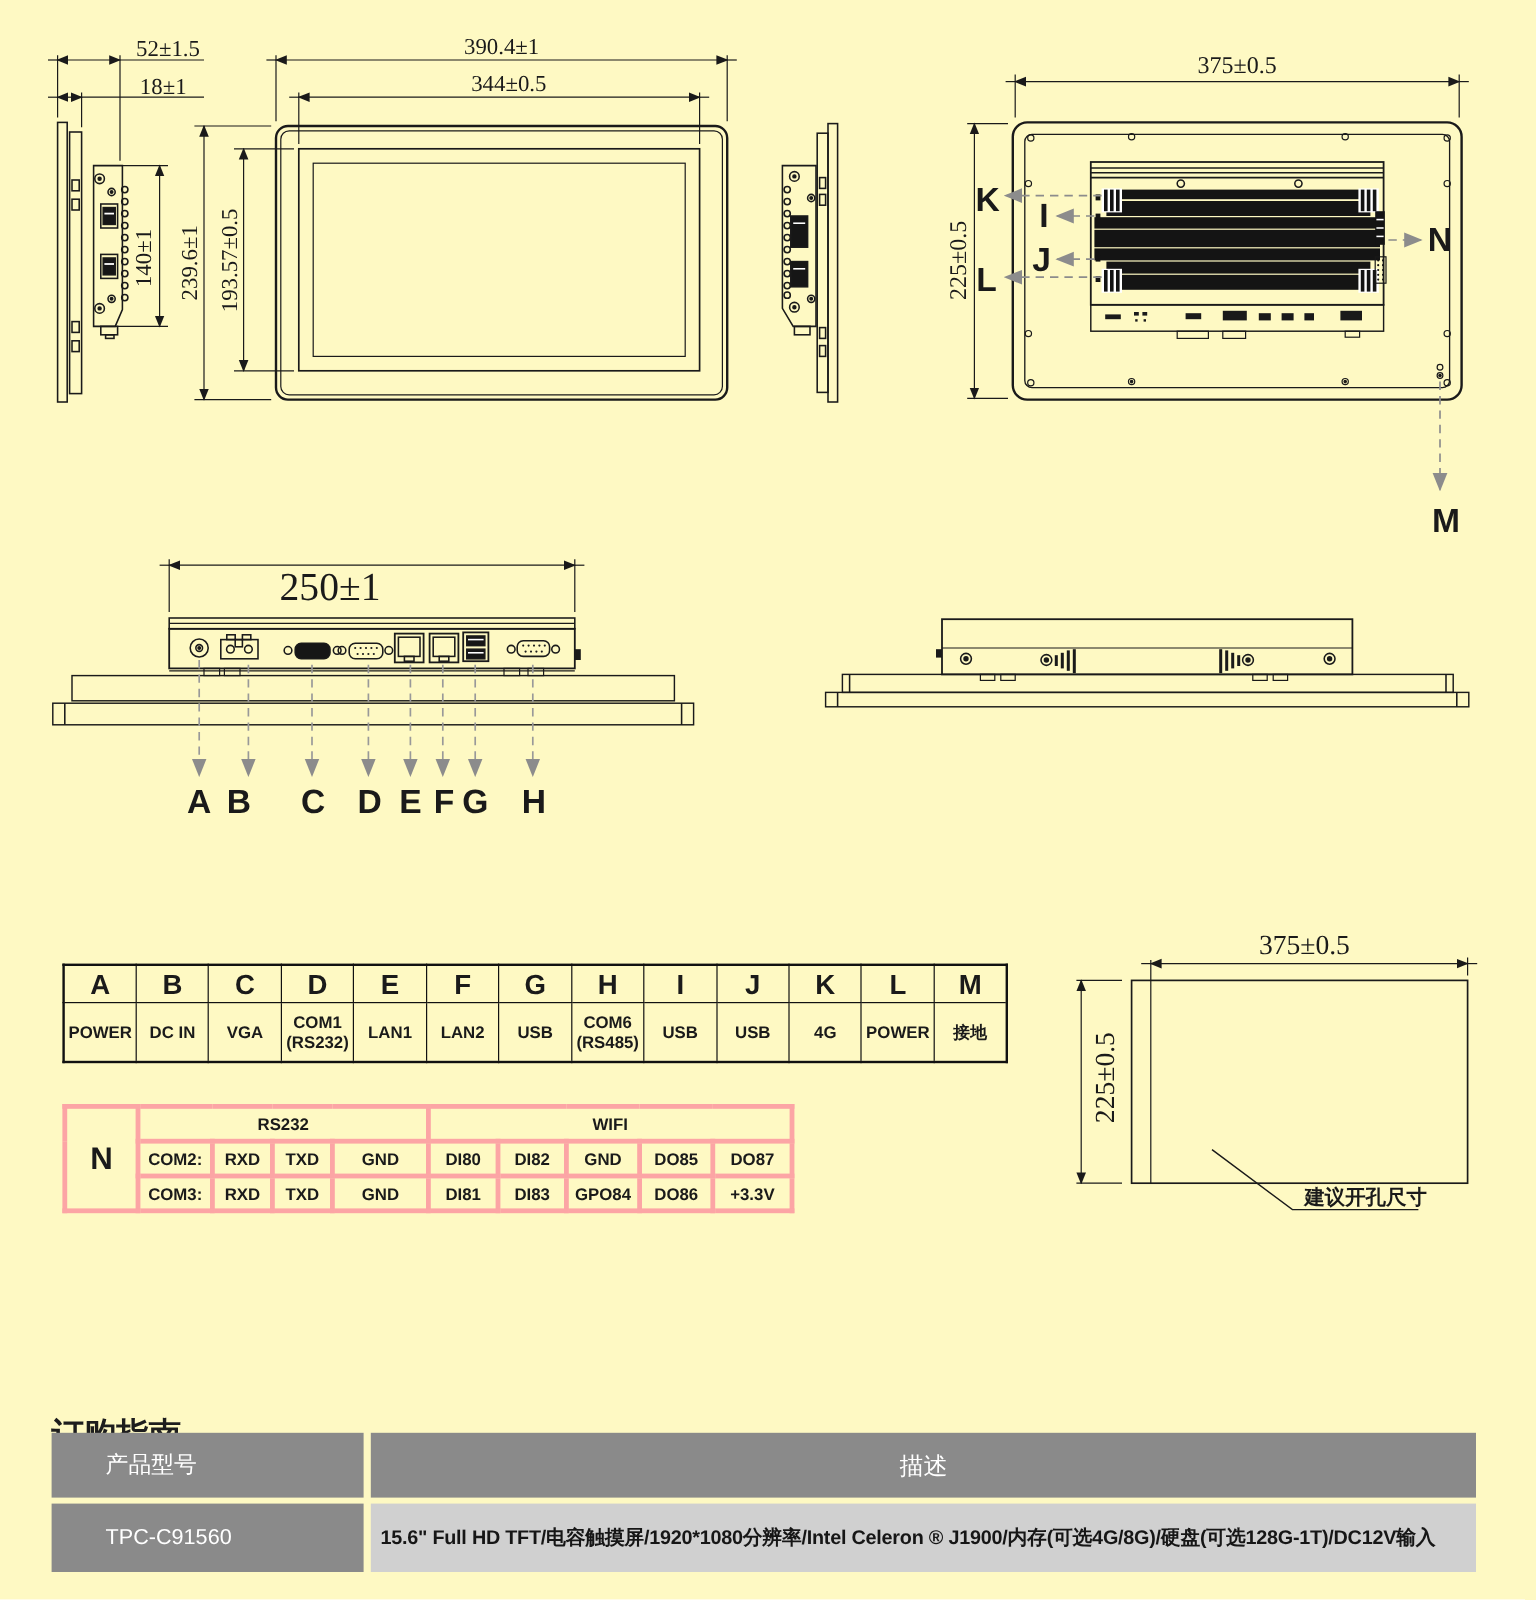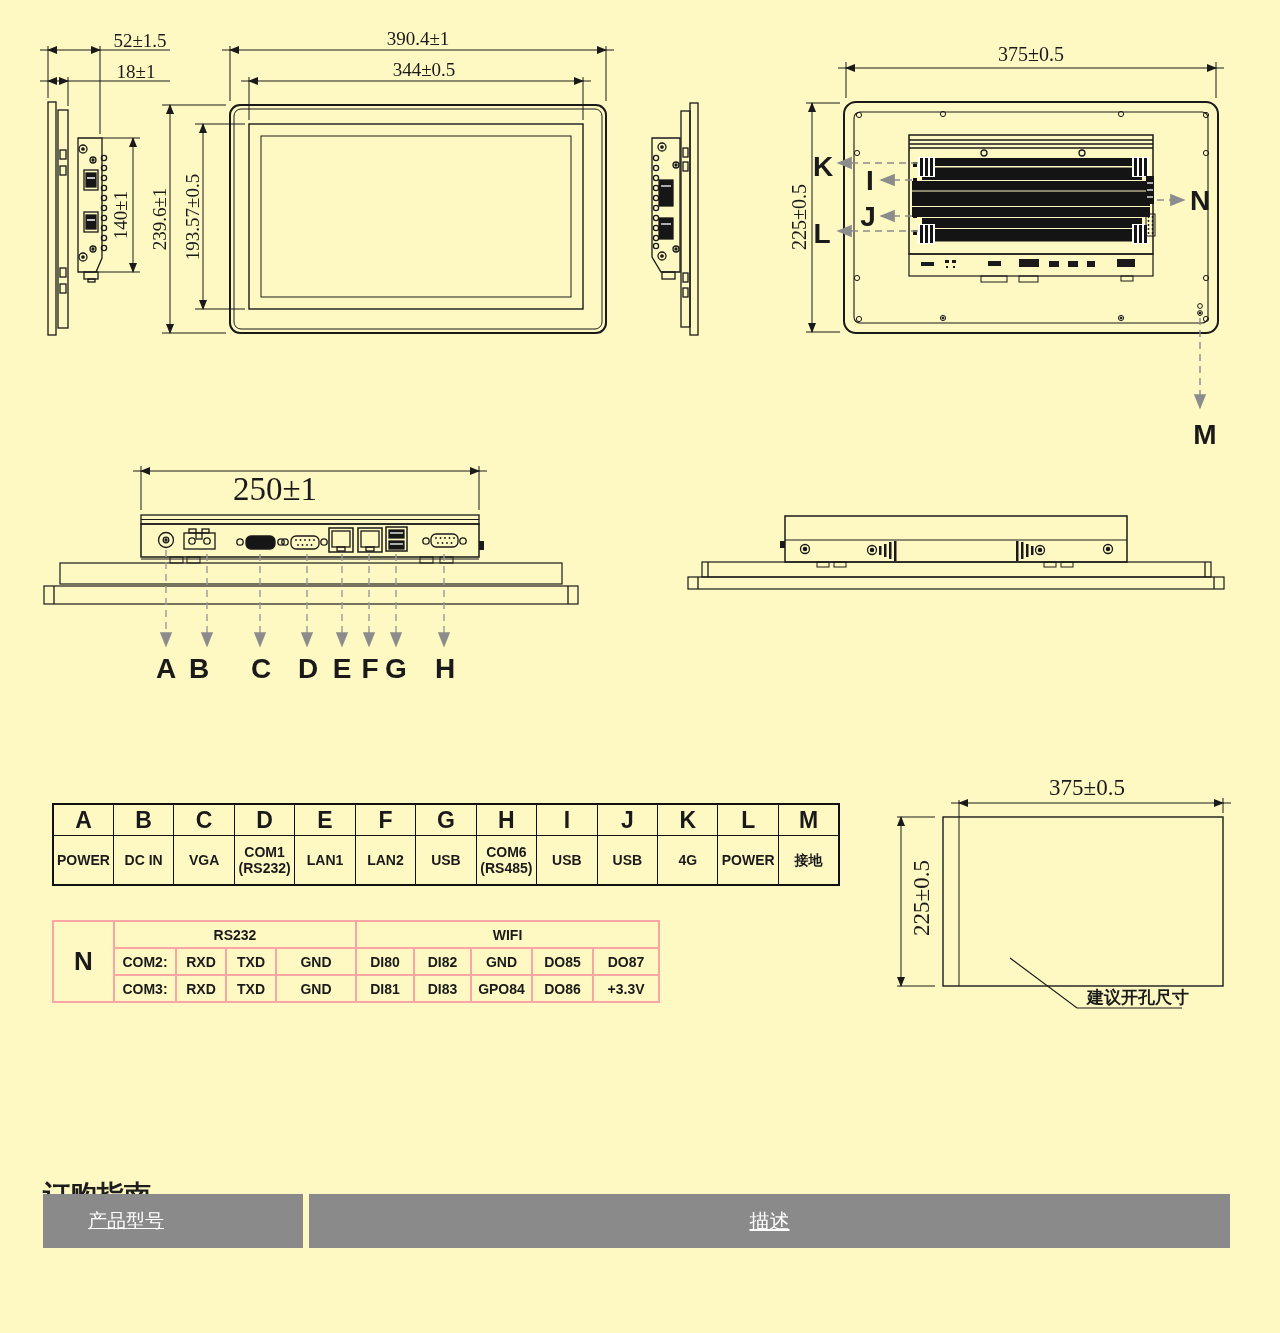--- a/index.html
+++ b/index.html
@@ -14,30 +14,30 @@
   .cutnote{font-family:"Liberation Sans",sans-serif;font-size:17px;font-weight:700;}
   
   .ptable{position:absolute;left:52px;top:803px;width:788px;border-collapse:collapse;
           table-layout:fixed;border:2px solid #111;}
   .ptable th,.ptable td{border:1px solid #111;text-align:center;vertical-align:middle;
           font-weight:600;padding:0;}
   .ptable th{height:30px;font-size:23px;}
   .ptable td{height:48px;font-size:14px;line-height:16px;margin-left:16px;}
   .ntable{position:absolute;left:52px;top:920px;width:606px;border-collapse:collapse;
           table-layout:fixed;border:2px solid #111;}
-  .ntable td{border:2px solid #fca5a5;text-align:center;vertical-align:middle;
+  .ntable td{border:4px solid #fca5a5;text-align:center;vertical-align:middle;
           font-weight:600;font-size:14px;height:25px;padding:0;}
   .ntable td.ncell{font-size:26px;}
   
   .order-heading{position:absolute;left:43px;top:1177px;font-size:27px;font-weight:700;color:#1d1d1d;}
   .order-table{position:absolute;left:43px;top:1194px;width:1187px;}
   .order-row{display:grid;grid-template-columns:260px 1fr;column-gap:6px;}
   .order-row.head{height:54px;margin-bottom:5px;}
   .order-row.body{height:57px;}
-  .ocell{display:flex;align-items:center;text-decoration:underline;}
+  .ocell{display:flex;align-items:center;}
   .ocell.dark{background:#8a8a8a;color:#fff;}
   .ocell.light{background:#d0d0d0;color:#161616;}
   .ocell.pad{padding-left:45px;font-size:19px;}
   .ocell.center{justify-content:center;font-size:20px;}
   .ocell.model{font-size:18px;}
   .ocell.desc{padding-left:8px;font-size:16.5px;font-weight:700;letter-spacing:-0.2px;}
 </style>
 </head>
 <body>
 
@@ -562,15 +562,19 @@
   </tr>
 </tbody>
     </table>
 
 <div class="order-heading">订购指南</div>
 <div class="order-table">
   <div class="order-row head">
     <div class="ocell dark pad">产品型号</div>
     <div class="ocell dark center">描述</div>
   </div>
+  <div class="order-row body">
+    <div class="ocell dark pad model">TPC-C91560</div>
+    <div class="ocell light desc">15.6" Full HD TFT/电容触摸屏/1920*1080分辨率/Intel Celeron ® J1900/内存(可选4G/8G)/硬盘(可选128G-1T)/DC12V输入</div>
+  </div>
 </div>
 
 </div>
 
 </body></html>

